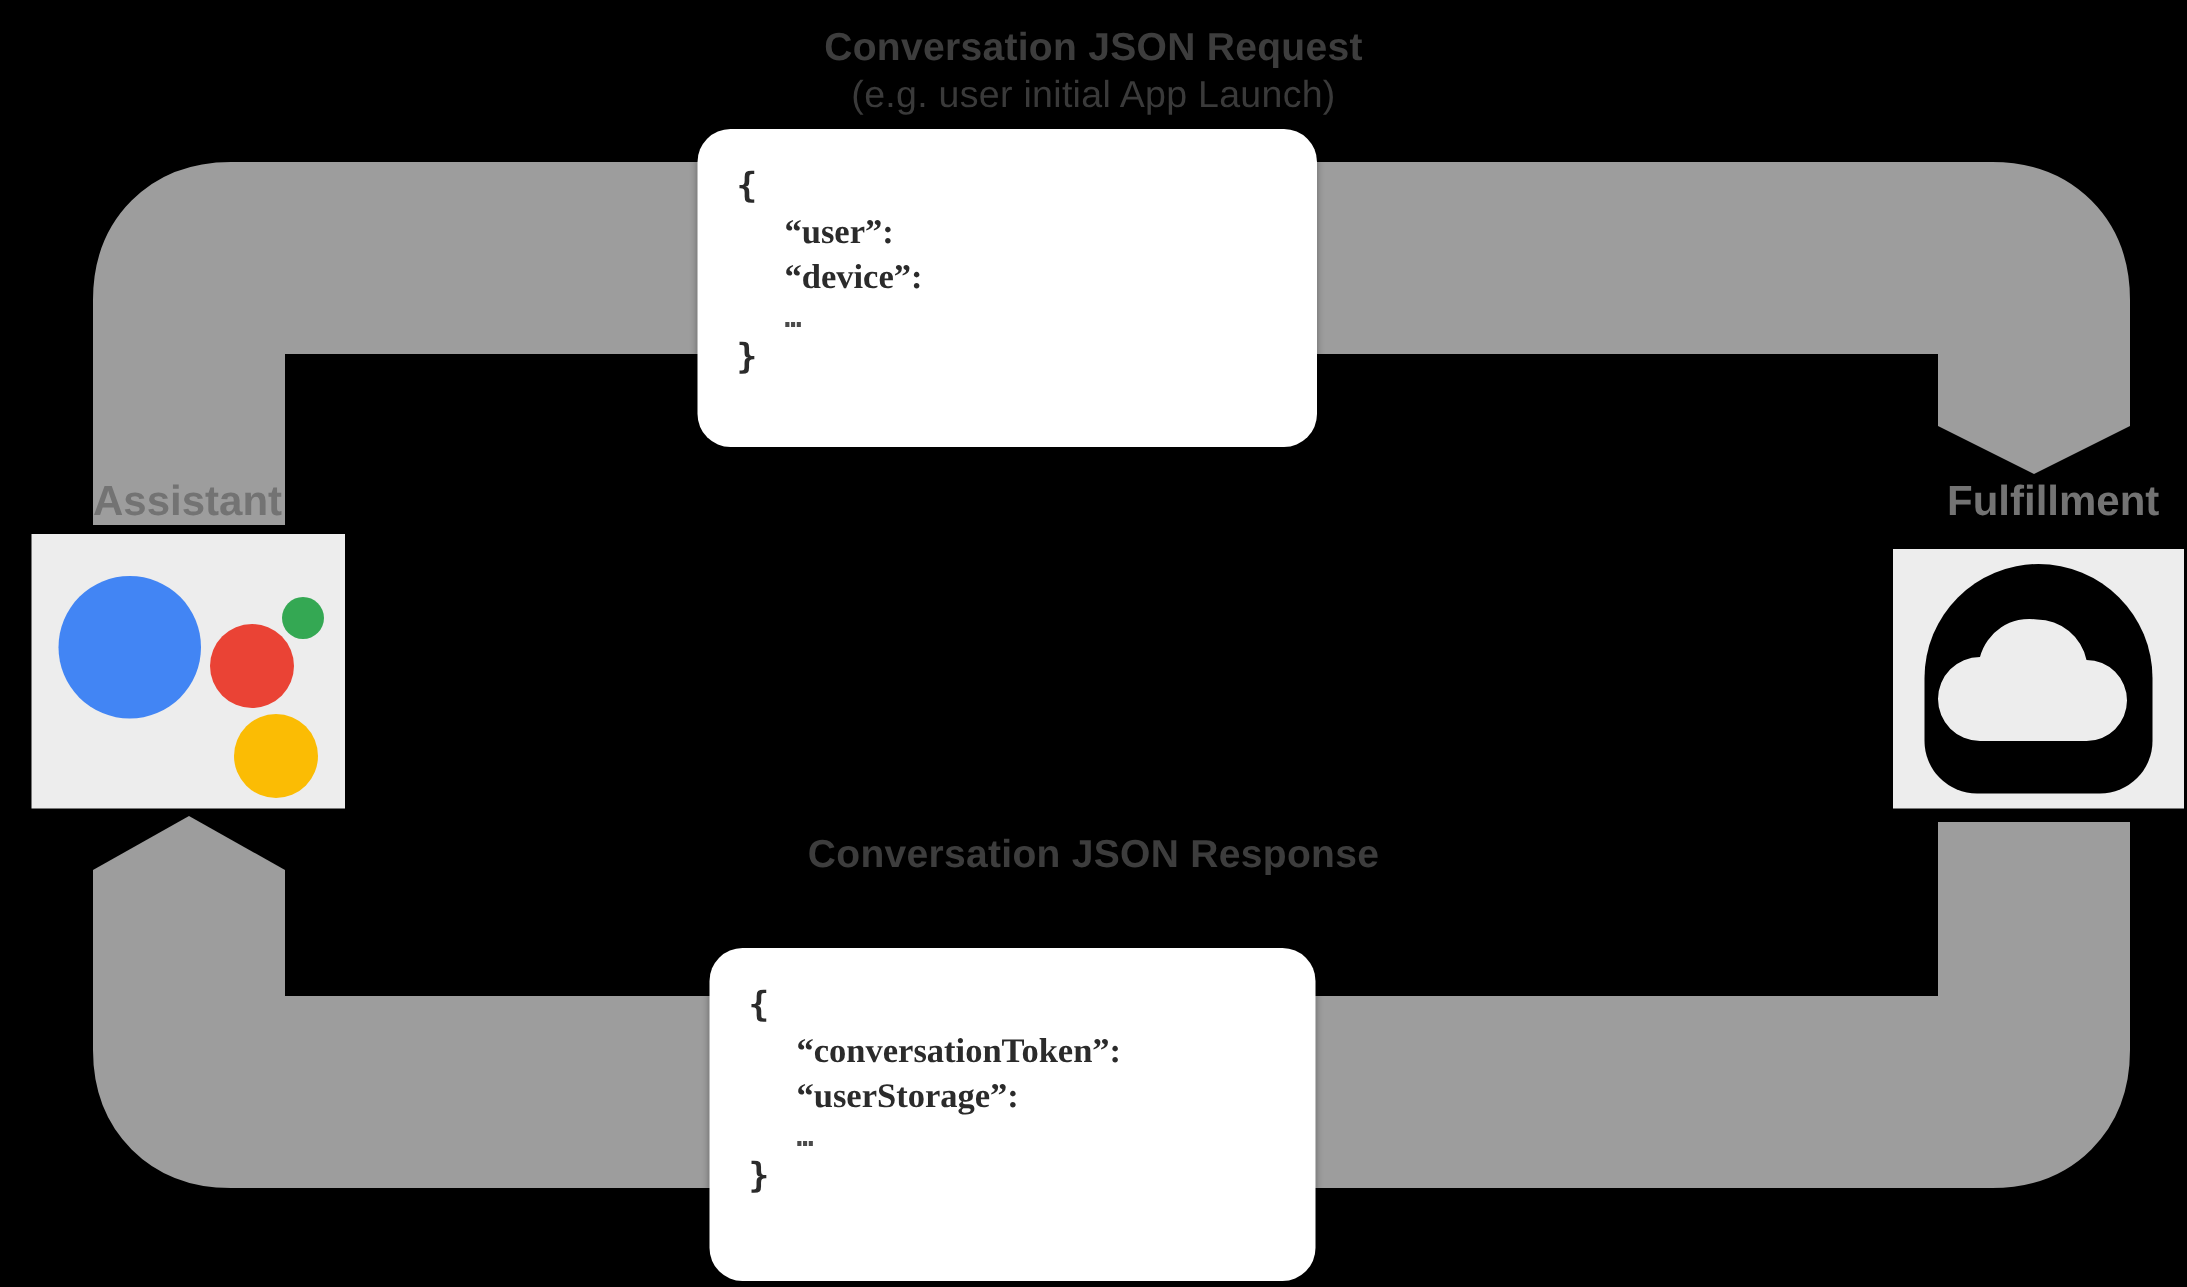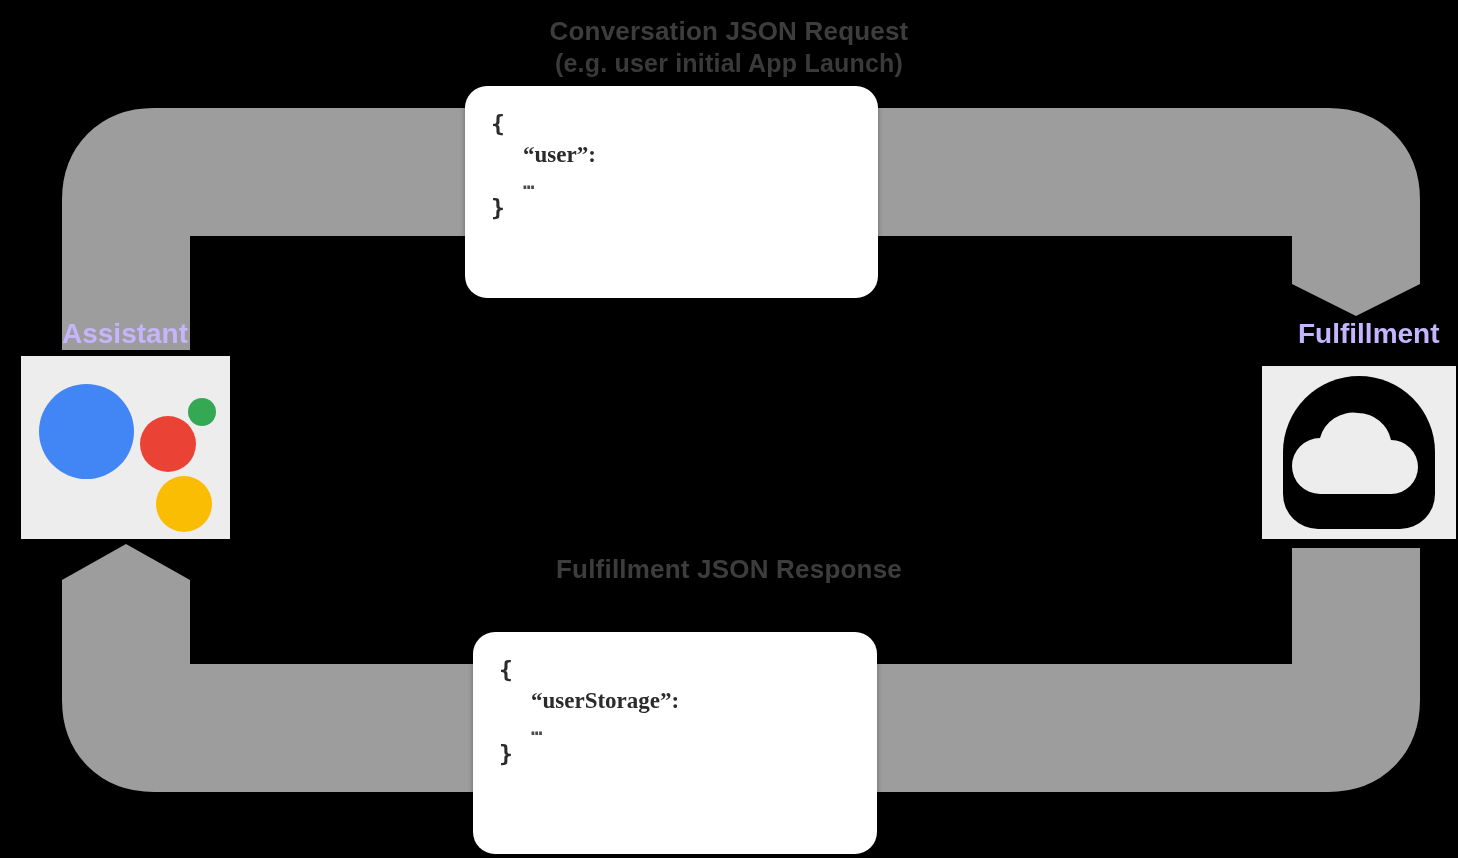--- a/index.html
+++ b/index.html
@@ -26,34 +26,34 @@
     -webkit-font-smoothing:antialiased;
   }
   .label-line1{
     font-size:26px;
     font-weight:700;
     color:#3d3d3d;
     white-space:nowrap;
   }
   .label-line2{
     font-size:25px;
-    font-weight:700;
+    font-weight:400;
     color:#3a3a3a;
     white-space:nowrap;
     margin-top:2px;
   }
 
   #request-label{left:0;top:16px;width:1458px;}
   #response-label{left:0;top:554px;width:1458px;}
 
   .side-label{
     position:absolute;
     font-size:28px;
     font-weight:700;
-    color:#c4b5fd;
+    color:#737373;
     white-space:nowrap;
   }
   #assistant-label{left:62px;top:318px;}
   #fulfillment-label{left:1286px;top:318px;margin-left:12px;}
 
   
   .json-card{
     position:absolute;
     background:#ffffff;
     border-radius:22px;
@@ -120,20 +120,21 @@
   </svg>
 
   <div class="label-group" id="request-label">
     <div class="label-line1">Conversation JSON Request</div>
     <div class="label-line2">(e.g. user initial App Launch)</div>
   </div>
 
   <div class="json-card" id="request-json">
     <div class="json-line">{</div>
     <div class="json-line json-indent">“user”:</div>
+    <div class="json-line json-indent">“device”:</div>
     <div class="json-line json-ellipsis">…</div>
     <div class="json-line">}</div>
   </div>
 
   <div class="side-label" id="assistant-label">Assistant</div>
   <div class="side-label" id="fulfillment-label">Fulfillment</div>
 
   <div class="icon-tile" id="assistant-icon-tile">
     <span class="ga-dot ga-blue"></span>
     <span class="ga-dot ga-red"></span>
@@ -154,23 +155,24 @@
       <path d="M 96 47
                A 34 34 0 0 1 129 74
                A 27 27 0 0 1 129 128
                L 58 128
                A 28 28 0 0 1 58 72
                A 34 34 0 0 1 96 47 Z" fill="#ededed"></path>
     </svg>
   </div>
 
   <div class="label-group" id="response-label">
-    <div class="label-line1">Fulfillment JSON Response</div>
+    <div class="label-line1">Conversation JSON Response</div>
   </div>
 
   <div class="json-card" id="response-json">
     <div class="json-line">{</div>
+    <div class="json-line json-indent">“conversationToken”:</div>
     <div class="json-line json-indent">“userStorage”:</div>
     <div class="json-line json-ellipsis">…</div>
     <div class="json-line">}</div>
   </div>
 
 </div>
 
 </body></html>

